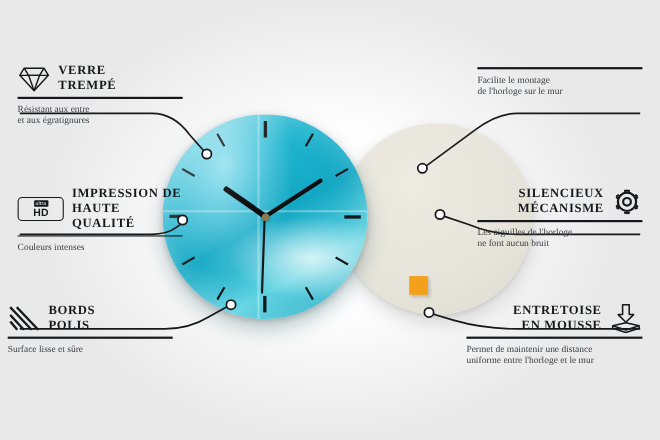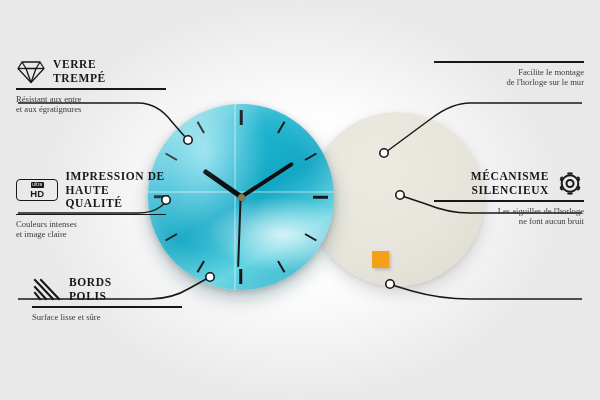--- a/index.html
+++ b/index.html
@@ -68,21 +68,21 @@
     font-weight:bold; font-size:11.5px; line-height:13.5px;
     letter-spacing:.6px; color:#16181a; text-transform:uppercase;
   }
   .feat.left .title{ text-align:left; }
   .feat.right .title{ text-align:right; }
   .rule{ height:1.6px; background:#15171a; margin:3px 0 4px; }
   .feat .sub{
     font-family:"Liberation Serif", serif;
     font-size:8.6px; line-height:10.2px; color:#3a3c3f;
   }
-  .feat.right .sub{ text-align:right; }
+  .feat.right .sub{ text-align:left; }
   .icon{ flex:0 0 auto; display:block; }
 
   .hd-badge{
     width:44px; height:22px; border:1.6px solid #16181a; border-radius:4px;
     display:flex; flex-direction:column; align-items:center; justify-content:center;
     font-family:"Liberation Sans", sans-serif; color:#16181a; line-height:1;
   }
   .hd-badge .u{ font-size:4.6px; letter-spacing:.2px; background:#16181a; color:#fff;
                 padding:.5px 1.5px; border-radius:1px; margin-bottom:1px; }
   .hd-badge .hd{ font-size:9.5px; font-weight:bold; }
@@ -170,25 +170,24 @@
         <span class="hd">HD</span>
       </div>
       <div class="title">
         <div>IMPRESSION DE</div>
         <div>HAUTE QUALITÉ</div>
       </div>
     </div>
     <div class="rule"></div>
     <div class="sub">
       <div>Couleurs intenses</div>
-      <div>et image claire</div>
-    </div>
-  </div>
-
-  <div class="feat left" style="left:32px; top:276px;">
+    </div>
+  </div>
+
+  <div class="feat left" style="left:7px; top:276px;">
     <div class="head">
       <svg class="icon" width="30" height="24" viewBox="0 0 30 24">
         <g stroke="#16181a" stroke-width="2.1" stroke-linecap="square">
           <path d="M3,2 L21,21"></path>
             <path d="M9,2 L27,21"></path>
           <path d="M3,9 L14,21"></path>
             <path d="M3,15 L8,21"></path>
         </g>
       </svg>
       <div class="title">
@@ -206,22 +205,22 @@
     <div class="rule"></div>
     <div class="sub">
       <div>Facilite le montage</div>
       <div>de l'horloge sur le mur</div>
     </div>
   </div>
 
   <div class="feat right" style="left:434px; top:170px;">
     <div class="head">
       <div class="title">
+        <div>SILENCIEUX</div>
         <div>MÉCANISME</div>
-        <div>SILENCIEUX</div>
       </div>
       <svg class="icon" width="28" height="27" viewBox="0 0 28 27">
         <g fill="none" stroke="#16181a" stroke-width="2">
           <path d="M14,3.2 L16.6,3.8 M14,3.2 L11.4,3.8
                    M23.6,8.6 L22.2,10.9 M23.6,8.6 L21.3,7.2
                    M23.6,18.4 L21.3,19.8 M23.6,18.4 L22.2,16.1
                    M14,23.8 L11.4,23.2 M14,23.8 L16.6,23.2
                    M4.4,18.4 L5.8,16.1 M4.4,18.4 L6.7,19.8
                    M4.4,8.6 L6.7,7.2 M4.4,8.6 L5.8,10.9"></path>
           <circle cx="14" cy="13.5" r="8.3"></circle>
@@ -229,14 +228,34 @@
         </g>
       </svg>
     </div>
     <div class="rule"></div>
     <div class="sub">
       <div>Les aiguilles de l'horloge</div>
       <div>ne font aucun bruit</div>
     </div>
   </div>
 
+  <div class="feat right" style="left:424px; top:276px; width:160px;">
+    <div class="head">
+      <div class="title">
+        <div>ENTRETOISE</div>
+        <div>EN MOUSSE</div>
+      </div>
+      <svg class="icon" width="30" height="27" viewBox="0 0 30 27">
+        <g fill="none" stroke="#16181a" stroke-width="1.4" stroke-linejoin="round">
+          <path d="M12,1 H18 V10 H22 L15,17 L8,10 H12 Z"></path>
+          <path d="M15,17.5 L27,20.2 L15,24 L3,20.2 Z"></path>
+          <path d="M3,20.2 V22.4 L15,26.2 L27,22.4 V20.2"></path>
+        </g>
+      </svg>
+    </div>
+    <div class="rule"></div>
+    <div class="sub">
+      <div>Permet de maintenir une distance</div>
+      <div>uniforme entre l'horloge et le mur</div>
+    </div>
+  </div>
 
 </div>
 
 </body></html>

